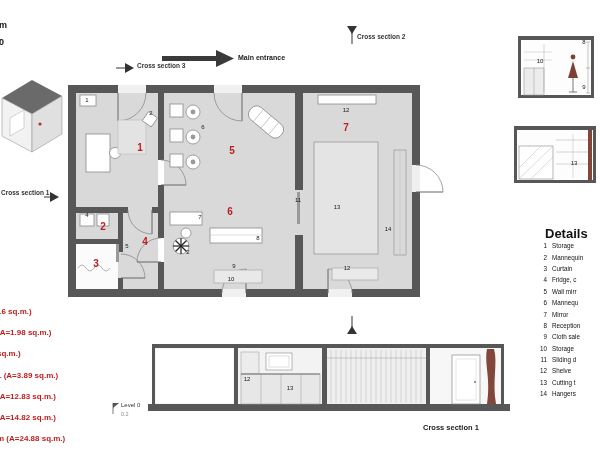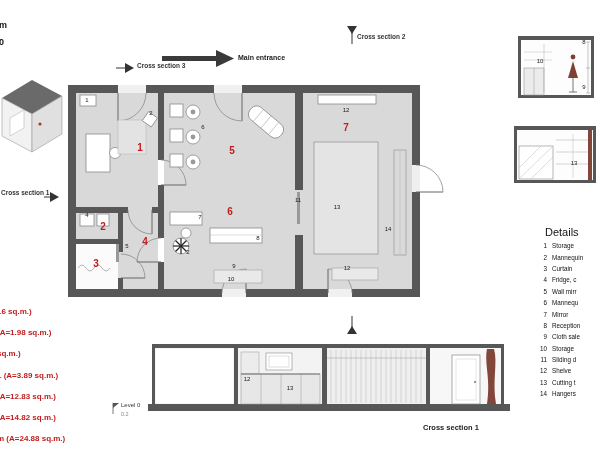--- a/index.html
+++ b/index.html
@@ -3,21 +3,21 @@
 <meta charset="utf-8">
 <style>
   html,body{margin:0;padding:0;background:#fff;}
   #canvas{position:relative;width:600px;height:460px;overflow:hidden;background:#fff;
           font-family:"Liberation Sans",sans-serif;}
   svg{position:absolute;left:0;top:0;}
   .lbl{position:absolute;white-space:nowrap;color:#222;}
   .cslbl{font-size:6.5px;font-weight:bold;color:#333;}
   .melbl{font-size:7px;font-weight:bold;color:#222;}
   .frag{font-size:9px;font-weight:bold;color:#111;}
-  .details-head{font-size:11px;font-weight:normal;color:#111;}
+  .details-head{font-size:13px;font-weight:bold;color:#111;}
   .cs1b{font-size:7.5px;font-weight:bold;color:#222;}
   .lvl{font-size:6px;color:#333;}
   .lvlv{font-size:5.5px;color:#888;}
   #legend{position:absolute;left:536px;top:240px;width:64px;}
   .legrow{display:flex;height:11.4px;align-items:center;}
   .legnum{width:11px;text-align:right;font-size:6.3px;color:#111;flex:none;}
   .legtxt{margin-left:5px;font-size:6.3px;color:#111;white-space:nowrap;}
   .arealbl{position:absolute;left:-3px;font-size:8px;font-weight:bold;color:var(--accent,#c21d1d);white-space:nowrap;}
   .roomnum{position:absolute;transform:translate(-50%,-50%);font-size:10px;font-weight:bold;color:var(--accent,#c21d1d);}
   .detnum{position:absolute;transform:translate(-50%,-50%);font-size:6px;color:#1a1a1a;}

